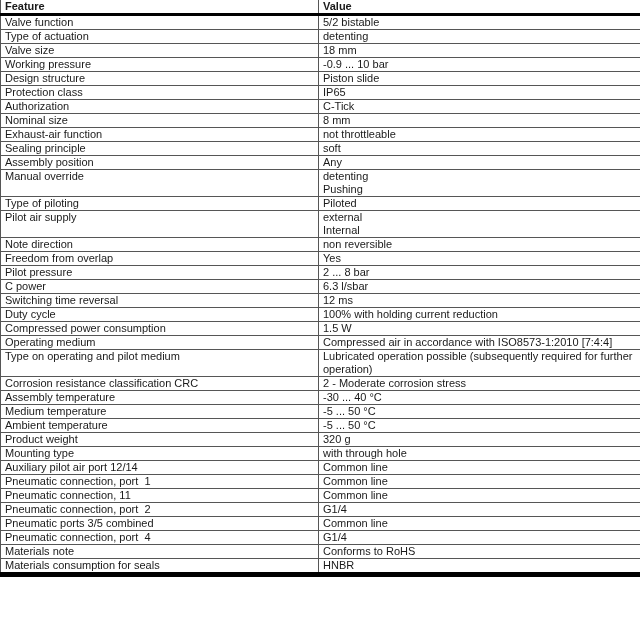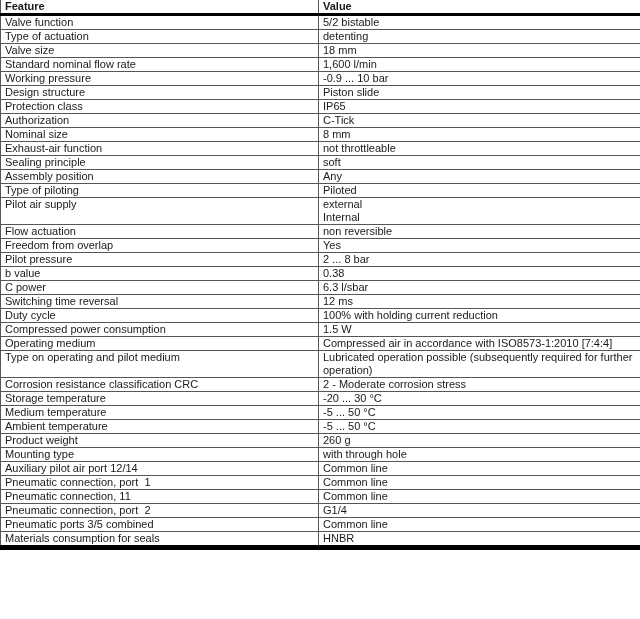--- a/index.html
+++ b/index.html
@@ -64,24 +64,20 @@
       </tr>
       <tr>
         <td class="feature-cell">Type of actuation</td>
         <td class="value-cell">detenting</td>
       </tr>
       <tr>
         <td class="feature-cell">Valve size</td>
         <td class="value-cell">18 mm</td>
       </tr>
       <tr>
-        <td class="feature-cell">Standard nominal flow rate</td>
-        <td class="value-cell">1,600 l/min</td>
-      </tr>
-      <tr>
         <td class="feature-cell">Working pressure</td>
         <td class="value-cell">-0.9 ... 10 bar</td>
       </tr>
       <tr>
         <td class="feature-cell">Design structure</td>
         <td class="value-cell">Piston slide</td>
       </tr>
       <tr>
         <td class="feature-cell">Protection class</td>
         <td class="value-cell">IP65</td>
@@ -98,47 +94,48 @@
         <td class="feature-cell">Exhaust-air function</td>
         <td class="value-cell">not throttleable</td>
       </tr>
       <tr>
         <td class="feature-cell">Sealing principle</td>
         <td class="value-cell">soft</td>
       </tr>
       <tr>
         <td class="feature-cell">Assembly position</td>
         <td class="value-cell">Any</td>
+      </tr>
+      <tr>
+        <td class="feature-cell">Manual override</td>
+        <td class="value-cell">detenting
+Pushing</td>
       </tr>
       <tr>
         <td class="feature-cell">Type of piloting</td>
         <td class="value-cell">Piloted</td>
       </tr>
       <tr>
         <td class="feature-cell">Pilot air supply</td>
         <td class="value-cell">external
 Internal</td>
       </tr>
       <tr>
-        <td class="feature-cell">Flow actuation</td>
+        <td class="feature-cell">Note direction</td>
         <td class="value-cell">non reversible</td>
       </tr>
       <tr>
         <td class="feature-cell">Freedom from overlap</td>
         <td class="value-cell">Yes</td>
       </tr>
       <tr>
         <td class="feature-cell">Pilot pressure</td>
         <td class="value-cell">2 ... 8 bar</td>
       </tr>
       <tr>
-        <td class="feature-cell">b value</td>
-        <td class="value-cell">0.38</td>
-      </tr>
-      <tr>
         <td class="feature-cell">C power</td>
         <td class="value-cell">6.3 l/sbar</td>
       </tr>
       <tr>
         <td class="feature-cell">Switching time reversal</td>
         <td class="value-cell">12 ms</td>
       </tr>
       <tr>
         <td class="feature-cell">Duty cycle</td>
         <td class="value-cell">100% with holding current reduction</td>
@@ -153,34 +150,34 @@
       </tr>
       <tr>
         <td class="feature-cell">Type on operating and pilot medium</td>
         <td class="value-cell">Lubricated operation possible (subsequently required for further operation)</td>
       </tr>
       <tr>
         <td class="feature-cell">Corrosion resistance classification CRC</td>
         <td class="value-cell">2 - Moderate corrosion stress</td>
       </tr>
       <tr>
-        <td class="feature-cell">Storage temperature</td>
-        <td class="value-cell">-20 ... 30 °C</td>
+        <td class="feature-cell">Assembly temperature</td>
+        <td class="value-cell">-30 ... 40 °C</td>
       </tr>
       <tr>
         <td class="feature-cell">Medium temperature</td>
         <td class="value-cell">-5 ... 50 °C</td>
       </tr>
       <tr>
         <td class="feature-cell">Ambient temperature</td>
         <td class="value-cell">-5 ... 50 °C</td>
       </tr>
       <tr>
         <td class="feature-cell">Product weight</td>
-        <td class="value-cell">260 g</td>
+        <td class="value-cell">320 g</td>
       </tr>
       <tr>
         <td class="feature-cell">Mounting type</td>
         <td class="value-cell">with through hole</td>
       </tr>
       <tr>
         <td class="feature-cell">Auxiliary pilot air port 12/14</td>
         <td class="value-cell">Common line</td>
       </tr>
       <tr>
@@ -191,19 +188,27 @@
         <td class="feature-cell">Pneumatic connection, 11</td>
         <td class="value-cell">Common line</td>
       </tr>
       <tr>
         <td class="feature-cell">Pneumatic connection, port  2</td>
         <td class="value-cell">G1/4</td>
       </tr>
       <tr>
         <td class="feature-cell">Pneumatic ports 3/5 combined</td>
         <td class="value-cell">Common line</td>
+      </tr>
+      <tr>
+        <td class="feature-cell">Pneumatic connection, port  4</td>
+        <td class="value-cell">G1/4</td>
+      </tr>
+      <tr>
+        <td class="feature-cell">Materials note</td>
+        <td class="value-cell">Conforms to RoHS</td>
       </tr>
       <tr>
         <td class="feature-cell">Materials consumption for seals</td>
         <td class="value-cell">HNBR</td>
       </tr>
     </tbody>
 </table>
 
 </body></html>

